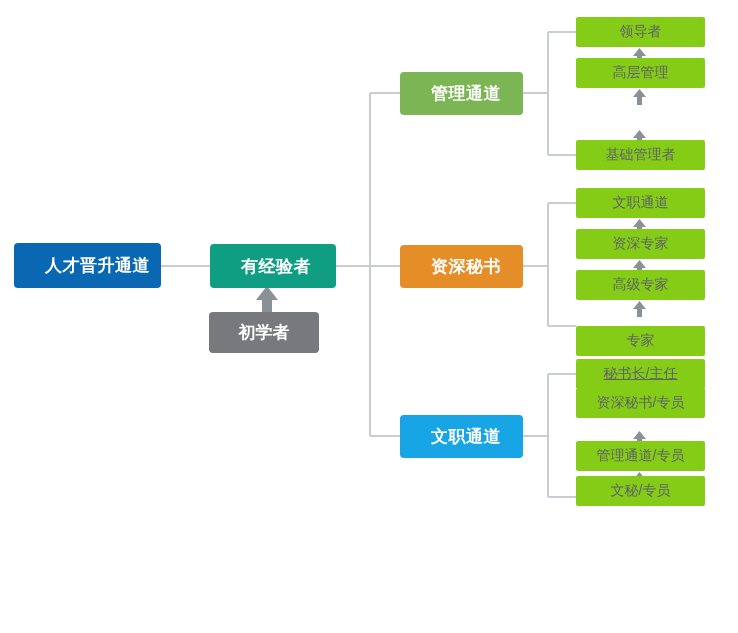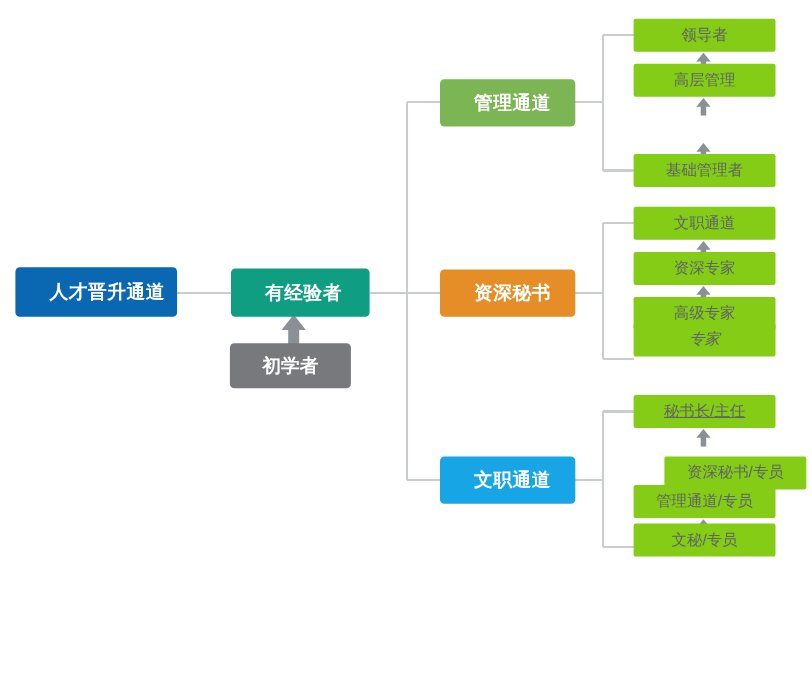--- a/index.html
+++ b/index.html
@@ -215,31 +215,31 @@
   </div>
   <div class="node node-leaf" style="top:188px;">
     <span class="leaf-label">文职通道</span>
   </div>
   <div class="node node-leaf" style="top:229px;">
     <span class="leaf-label">资深专家</span>
   </div>
   <div class="node node-leaf" style="top:270px;">
     <span class="leaf-label">高级专家</span>
   </div>
-  <div class="node node-leaf" style="top:294px;font-style:italic;">
+  <div class="node node-leaf" style="top:326px;">
     <span class="leaf-label">专家</span>
   </div>
 
   <div class="node node-primary node-channel node-channel-civil">
     <span class="node-label">文职通道</span>
   </div>
   <div class="node node-leaf" style="top:359px;text-decoration:underline;">
     <span class="leaf-label">秘书长/主任</span>
   </div>
-  <div class="node node-leaf" style="top:415px;margin-left:28px;">
+  <div class="node node-leaf" style="top:388px;">
     <span class="leaf-label">资深秘书/专员</span>
   </div>
   <div class="node node-leaf" style="top:441px;">
     <span class="leaf-label">管理通道/专员</span>
   </div>
   <div class="node node-leaf" style="top:476px;">
     <span class="leaf-label">文秘/专员</span>
   </div>
 
 </div>

